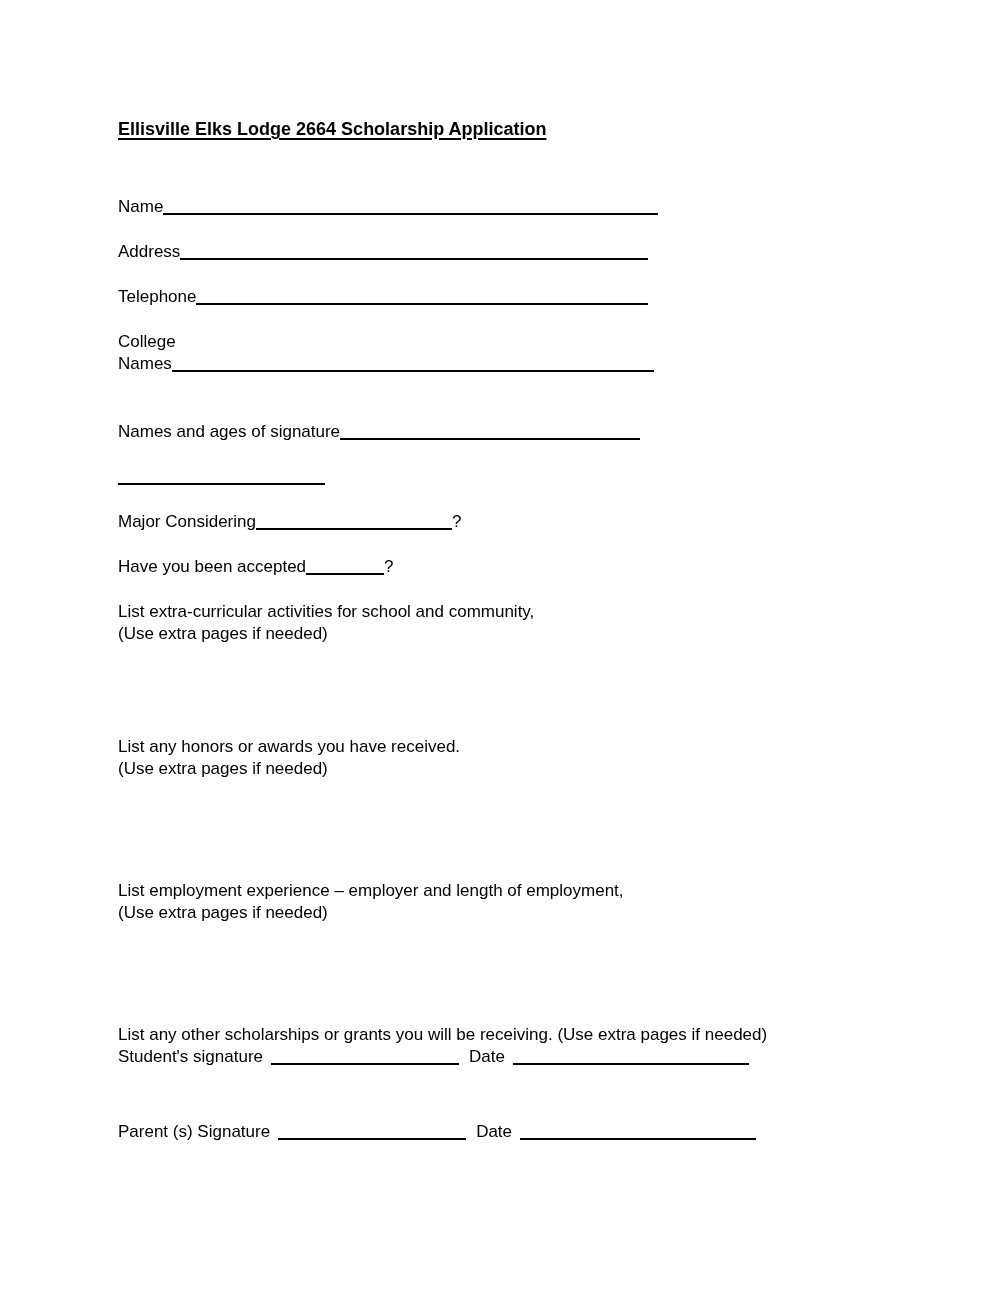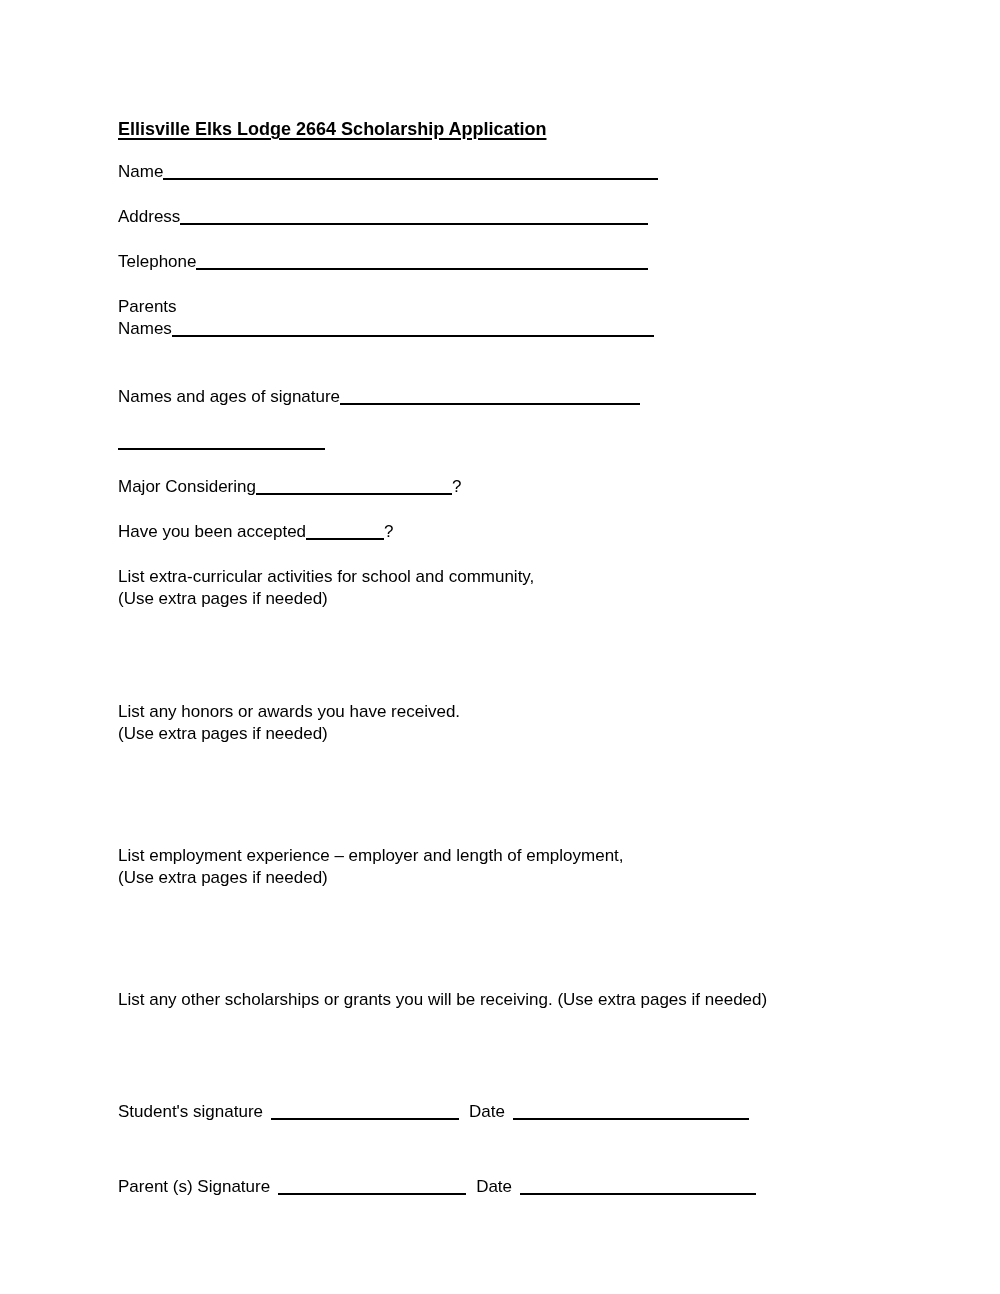--- a/index.html
+++ b/index.html
@@ -36,26 +36,26 @@
   .w-address   { width: 468px; }
   .w-telephone { width: 452px; }
   .w-parents   { width: 482px; }
   .w-siblings  { width: 300px; }
   .w-school    { width: 207px; }
   .w-accepted  { width: 78px; }
   .w-major     { width: 196px; }
   .w-sig       { width: 188px; margin-left: 8px; margin-right: 10px; }
   .w-date      { width: 236px; margin-left: 8px; }
   
-  .mt-name      { margin-top: 21px; }
+  .mt-name      { margin-top: 56px; }
   .mt-23        { margin-top: 23px; }
   .mt-siblings  { margin-top: 46px; }
   .mt-honors    { margin-top: 91px; }
   .mt-69        { margin-top: 100px; }
-  .mt-student   { margin-top: 90px; }
+  .mt-student   { }
   .mt-parent    { margin-top: 53px; }
 </style>
 </head>
 <body>
 
 <div class="page">
 
   <h1 class="doc-title">Ellisville Elks Lodge 2664 Scholarship Application</h1>
 
   <div class="row mt-name">
@@ -64,21 +64,21 @@
 
   <div class="row mt-23">
     <span>Address</span><span class="ln w-address"></span>
   </div>
 
   <div class="row mt-23">
     <span>Telephone</span><span class="ln w-telephone"></span>
   </div>
 
   <div class="mt-23">
-    <div class="row">Parents</div>
+    <div class="row">College</div>
     <div class="row">
       <span>Names</span><span class="ln w-parents"></span>
     </div>
   </div>
 
   <div class="row mt-siblings">
     <span>Names and ages of signature</span><span class="ln w-siblings"></span>
   </div>
 
   <div class="row mt-23">

